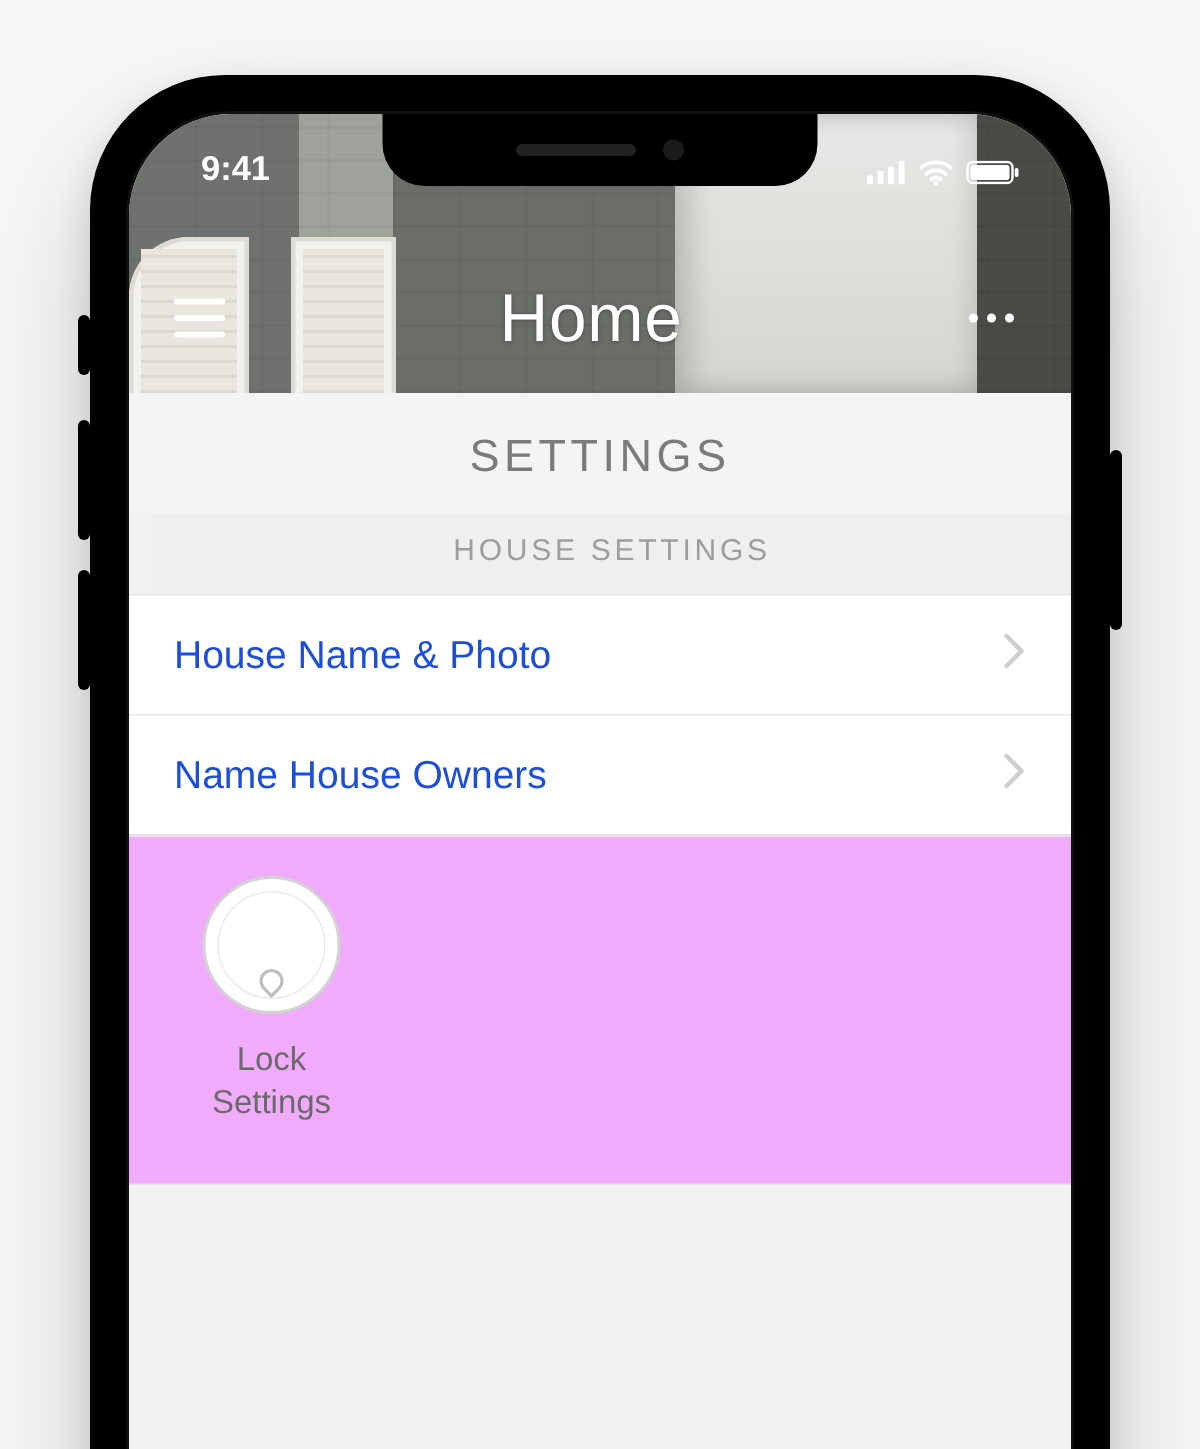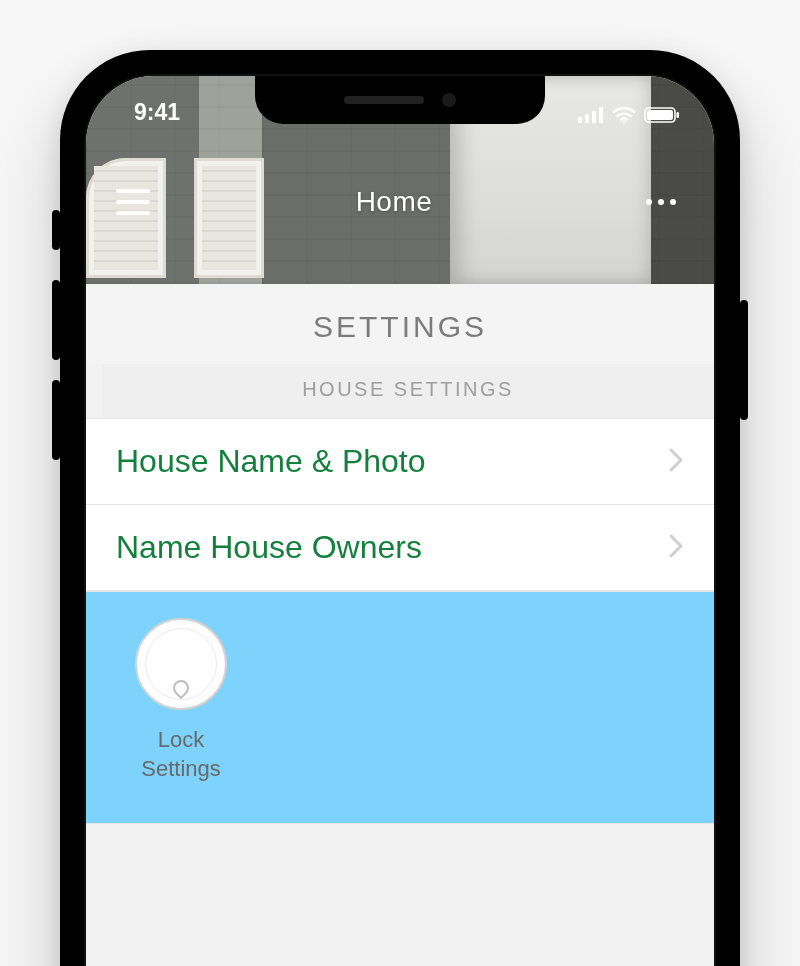--- a/index.html
+++ b/index.html
@@ -63,21 +63,21 @@
   }
   
   .side-btn { position:absolute; background:#000; border-radius:4px; }
   .side-left-1 { left:52px; top:210px; width:8px; height:40px; }
   .side-left-2 { left:52px; top:280px; width:8px; height:80px; }
   .side-left-3 { left:52px; top:380px; width:8px; height:80px; }
   .side-right  { left:740px; top:300px; width:8px; height:120px; }
 
   
   .header {
-    height: 208px;
+    height: 186px;
     position: relative;
     background:
       linear-gradient(90deg, #6f716e 0 18%, #9ea29b 18% 28%, #6b6d69 28% 58%, #dedede 58% 90%, #4a4a47 90% 100%);
     color: #fff;
     overflow:hidden;
   }
   
   .header::before{
     content:""; position:absolute; inset:0;
     background:
@@ -113,21 +113,21 @@
   .status-right svg { display:block; }
 
   .title-bar {
     position:absolute; left:0; right:0; top:110px;
     display:flex; align-items:center; justify-content:space-between;
     padding: 0 30px;
     z-index: 40;
   }
   .hamburger { width:34px; height:26px; display:flex; flex-direction:column; justify-content:space-between; cursor:pointer;}
   .hamburger span{ display:block; height:4px; background:#fff; border-radius:2px; width:100%; }
-  .title { font-size:28px; font-weight:300; color:#fff; letter-spacing:.5px; text-shadow:0 1px 3px rgba(0,0,0,.3);}
+  .title { font-size:45px; font-weight:300; color:#fff; letter-spacing:.5px; text-shadow:0 1px 3px rgba(0,0,0,.3);}
   .more { display:flex; gap:6px; cursor:pointer; padding:8px;}
   .more span{ width:6px;height:6px;background:#fff;border-radius:50%;}
 
   
   .content { background:#f2f2f2; min-height:800px;}
   .settings-heading {
     text-align:center; color:#7b7b7b; font-size:30px; letter-spacing:3px;
     font-weight:500; padding:26px 0 20px;
     background:#f4f4f4;
   }
@@ -135,25 +135,25 @@
     text-align:center; color:#9e9e9e; font-size:20px; letter-spacing:2.5px;
     font-weight:500; padding:14px 0 18px;
     background:#efefef;
     margin-left:16px;
   }
   .row {
     background:#fff; border-top:1px solid #e6e6e6; border-bottom:1px solid #e6e6e6;
     padding: 24px 30px; display:flex; align-items:center; justify-content:space-between;
     margin-top:-1px; cursor:pointer;
   }
-  .row-label { font-size:32px; color:#15803d; }
+  .row-label { font-size:26px; color:#1d4ed8; }
   .chev { color:#cfcfcf; }
 
   .device-area {
-    background:#7dd3fc; padding: 26px 30px 40px;
+    background:#f0abfc; padding: 26px 30px 40px;
     border-top:1px solid #e6e6e6; border-bottom:1px solid #e6e6e6;
   }
   .device {
     width:130px; text-align:center; cursor:pointer;
   }
   .lock-icon {
     width:92px;height:92px;border:2px solid #d3d3d3;border-radius:50%;
     margin:0 auto 16px; position:relative; background:#fff;
   }
   .lock-icon::before{

